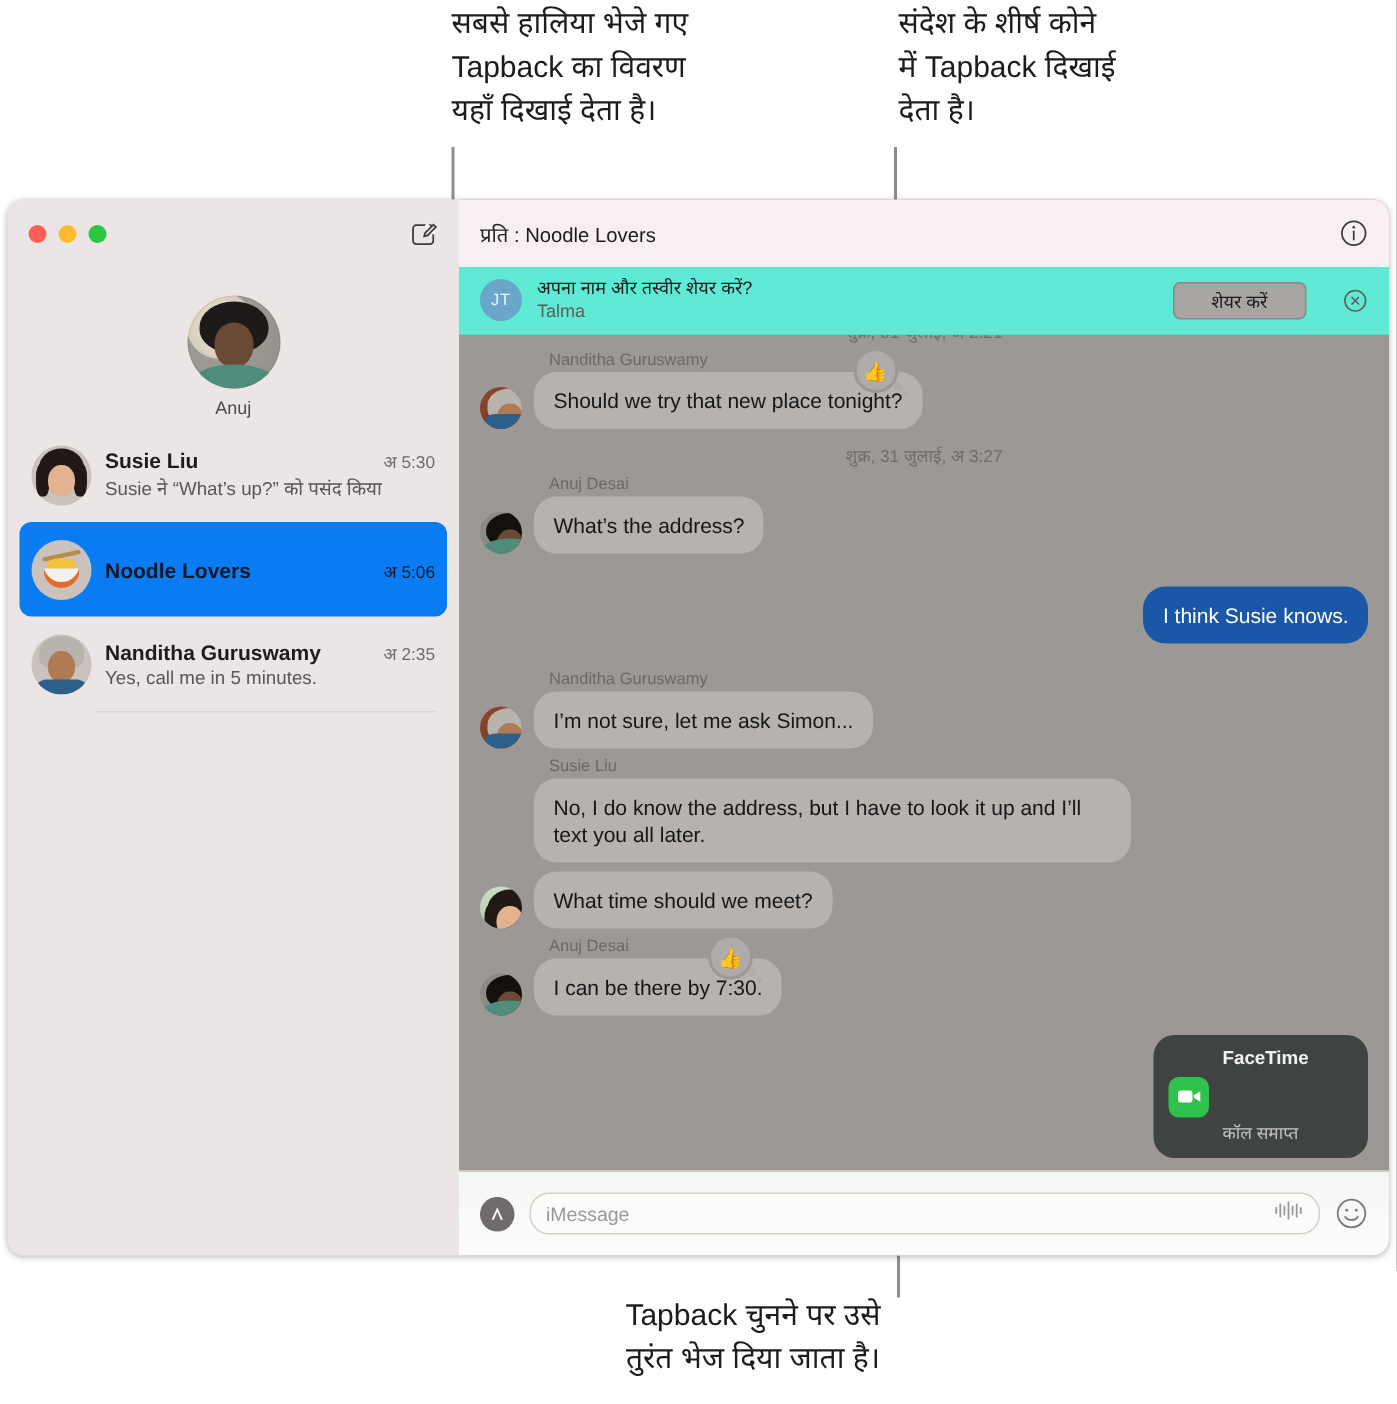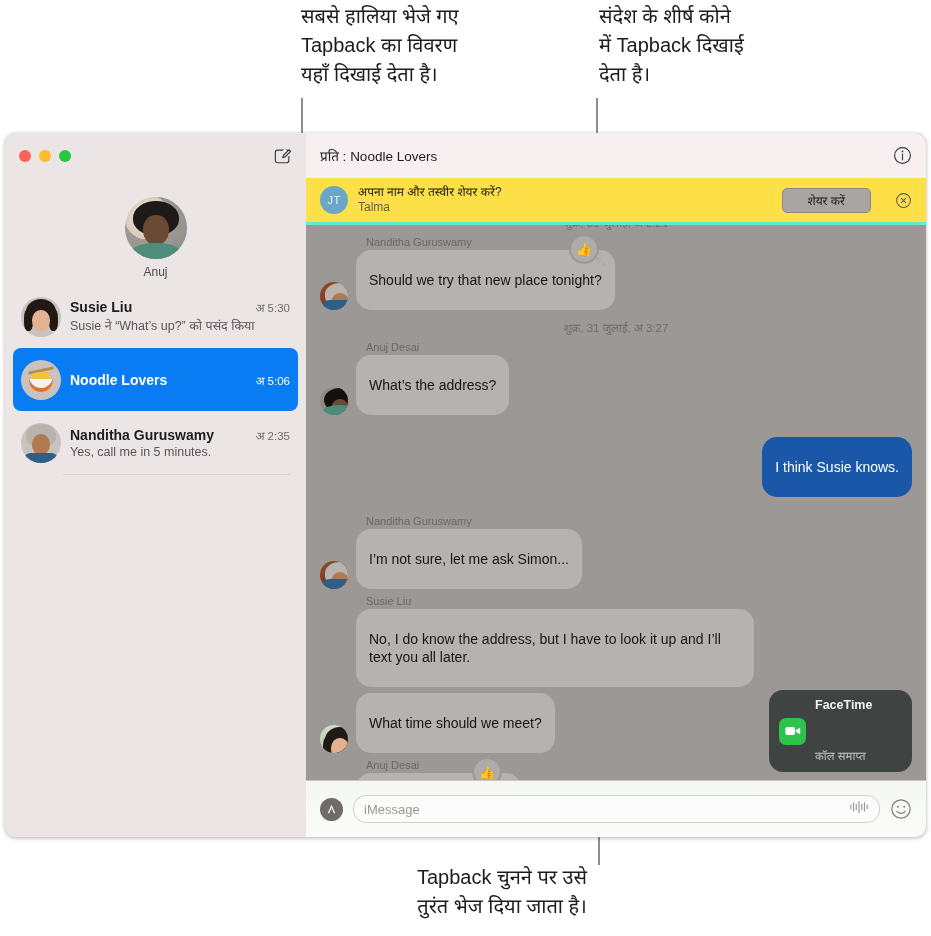--- a/index.html
+++ b/index.html
@@ -62,21 +62,21 @@
     height:63px;margin:0 8px;border-radius:8px;
     display:flex;align-items:center;gap:9px;padding:0 8px;position:relative;
   }
   .convo.sel{background:#0a7cf3;}
   .convo .av{width:40px;height:40px;border-radius:50%;flex:0 0 40px;overflow:hidden;position:relative;background:#c9c2bd;}
   .convo .body{flex:1;min-width:0;}
   .convo .row1{display:flex;align-items:baseline;}
   .convo .who{font-size:14px;font-weight:bold;color:#1c1c1e;}
   .convo .time{margin-left:auto;font-size:11.5px;color:#6d6a6c;padding-left:6px;}
   .convo .prev{font-size:12.5px;color:#5a5558;margin-top:2px;white-space:nowrap;overflow:hidden;text-overflow:ellipsis;}
-  .convo.sel .who,.convo.sel .time,.convo.sel .prev{color:#ffffff;}
+  .convo.sel .who,.convo.sel .time,.convo.sel .prev{color:#0f172a;}
   .divider{height:1px;background:#dcd3d5;margin:0 16px 0 58px;}
 
   
   .av-susie{background:linear-gradient(160deg,#cfe0c8,#a9c2a0);}
   .av-susie .h{position:absolute;left:5px;top:2px;width:30px;height:26px;border-radius:50% 50% 40% 40%;background:#201916;}
   .av-susie .f{position:absolute;left:11px;top:13px;width:18px;height:21px;border-radius:48%;background:#e3b391;}
   .av-susie .hb{position:absolute;left:3px;top:12px;width:9px;height:22px;border-radius:40%;background:#201916;}
   .av-susie .hb2{position:absolute;right:3px;top:12px;width:9px;height:22px;border-radius:40%;background:#201916;}
 
   .av-noodle{background:#dedad7;}
@@ -97,44 +97,44 @@
   
   .pane{flex:1;position:relative;background:#9b9896;display:flex;flex-direction:column;}
   .pane-header{
     height:45px;background:#f7eff0;display:flex;align-items:center;
     padding:0 14px;flex:0 0 45px;position:relative;z-index:5;gap:18px;
   }
   .pane-header .to{font-size:13.5px;color:#1c1c1e;}
   .infobtn{margin-left:auto;width:19px;height:19px;}
 
   .share-banner{
-    height:44px;background:#fde047;display:flex;align-items:center;
+    height:44px;background:#5eead4;display:flex;align-items:center;
     gap:10px;padding:0 14px;flex:0 0 44px;position:relative;z-index:4;
-    border-bottom:3px solid #5eead4;
+    border-bottom:1px solid #5eead4;
   }
   .jt{width:28px;height:28px;border-radius:50%;background:#6aa6c8;color:#eaf3f8;
       font-size:11px;display:flex;align-items:center;justify-content:center;letter-spacing:.5px;}
   .share-banner .t1{font-size:12px;font-weight:normal;color:#1c1c1e;line-height:15px;text-align:center;}
   .share-banner .t2{font-size:12px;color:#5f5c5a;line-height:15px;}
   .share-btn{
     margin-left:auto;font-size:12px;color:#1c1c1e;background:#a8a5a3;
     border:1px solid #8a8785;border-radius:5px;padding:3px 25px;
   }
   .dismiss{width:17px;height:17px;margin-left:14px;}
 
   .msgs{flex:1;position:relative;overflow:hidden;background:#9b9896;}
   .msgs .clip{position:absolute;left:0;top:-20px;right:0;bottom:0;padding:0 14px;}
 
   .daysep{text-align:center;font-size:11.5px;color:#6f6c6a;margin:10px 0 6px;}
   .sender{font-size:11px;color:#6b6866;margin:0 0 2px 46px;}
 
   .line{display:flex;align-items:flex-end;gap:8px;margin-bottom:6px;position:relative;}
   .line .sav{width:28px;height:28px;border-radius:50%;flex:0 0 28px;overflow:hidden;position:relative;}
   .bubble{
-    max-width:400px;border-radius:15px;padding:21px 13px;font-size:14px;line-height:18px;
+    max-width:400px;border-radius:15px;padding:10px 13px;font-size:14px;line-height:18px;
     position:relative;
   }
   .b-in{background:#b5b2b0;color:#161616;}
   .b-out{background:#1a57a8;color:#ffffff;}
   .line.out{justify-content:flex-end;}
 
   .tb{position:absolute;width:26px;height:26px;border-radius:50%;
       background:#aeabaa;display:flex;align-items:center;justify-content:center;
       font-size:13px;color:#6e6b6a;box-shadow:0 0 0 2px #9b9896;}
   .tb .dot{position:absolute;width:5px;height:5px;border-radius:50%;background:#aeabaa;right:-4px;bottom:0px;}

